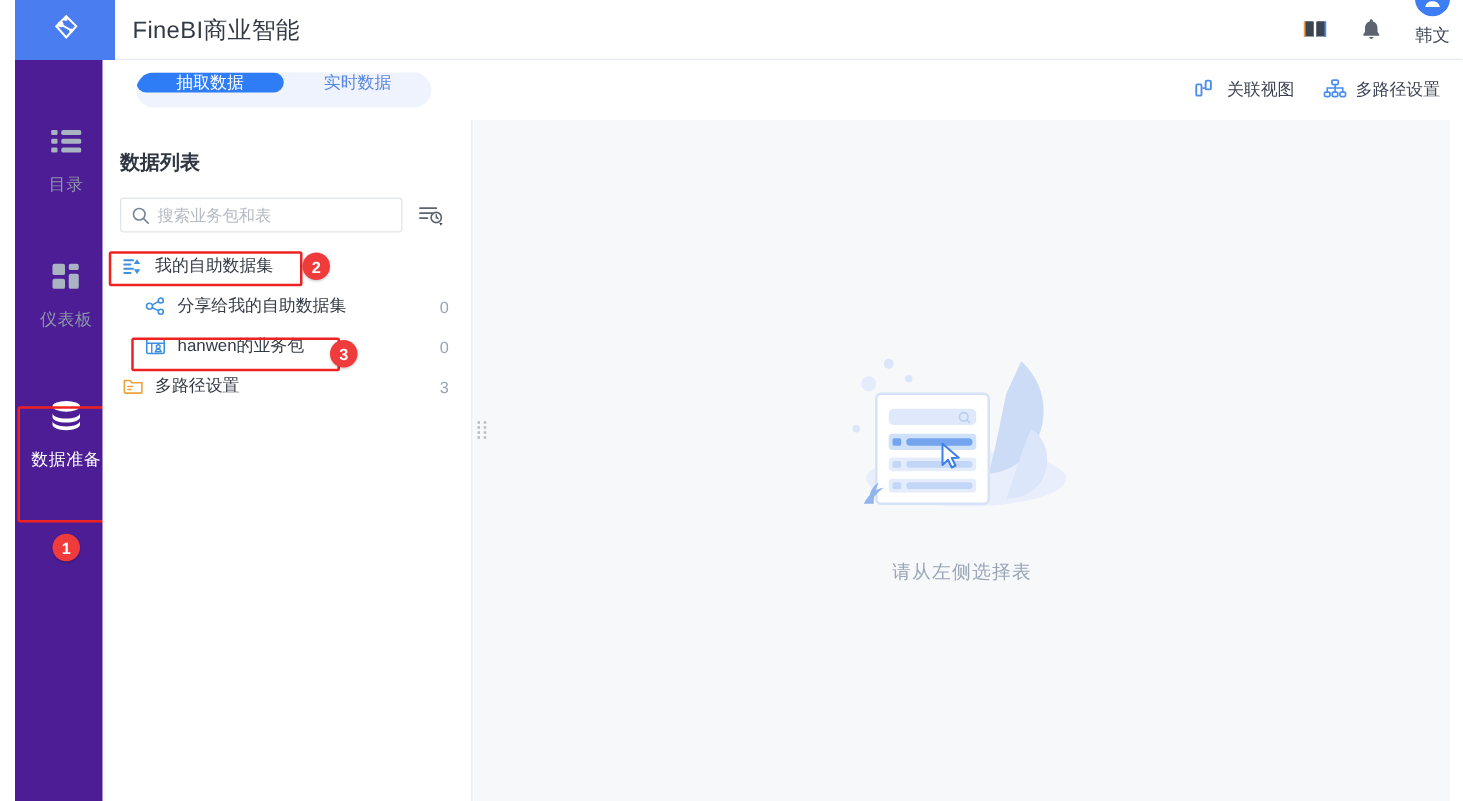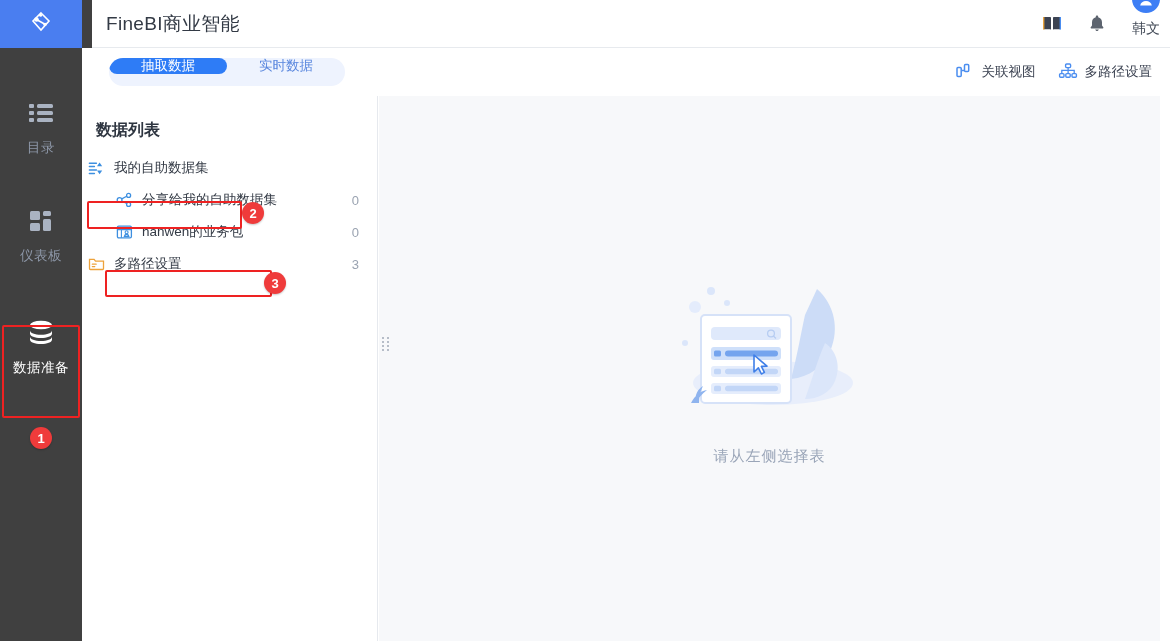--- a/index.html
+++ b/index.html
@@ -5,22 +5,22 @@
   * { box-sizing: border-box; margin: 0; padding: 0; }
   html, body {
     width: 1170px; height: 641px;
     font-family: "Liberation Sans", "DejaVu Sans", sans-serif;
     background: #ffffff; overflow: hidden;
   }
   #app { position: relative; width: 1170px; height: 641px; }
 
   
   .rail {
-    position: absolute; left: 0; top: 0; width: 93px; height: 641px;
-    background: #404040;
+    position: absolute; left: 12px; top: 0; width: 93px; height: 641px;
+    background: #4c1d95;
   }
   .logo {
     width: 82px; height: 48px; background: #4a7ef0;
     display: flex; align-items: center; justify-content: center;
   }
   .rail-item {
     width: 82px; height: 80px; margin-top: 24px;
     display: flex; flex-direction: column; align-items: center; justify-content: center;
     cursor: pointer; position: relative;
   }
@@ -102,21 +102,21 @@
   .search-box input {
     flex: 1; border: none; outline: none; font-size: 13px; color: #3b424e;
     background: transparent; font-family: inherit;
   }
   .search-box input::placeholder { color: #b4bac4; }
   .filter-btn { margin-left: 12px; cursor: pointer; display: flex; align-items: center; }
 
   .tree { margin-top: 11px; }
   .tree-item {
     position: relative; display: flex; align-items: center; height: 32px;
-    padding-left: 4px; cursor: pointer; font-size: 13.5px; color: #333a45;
+    padding-left: 14px; cursor: pointer; font-size: 13.5px; color: #333a45;
   }
   .tree-item.indent { padding-left: 32px; }
   .tree-item .t-ico { width: 20px; display: flex; align-items: center; justify-content: center; }
   .tree-item .t-lbl { margin-left: 8px; }
   .tree-item .t-cnt {
     margin-left: auto; margin-right: 18px; font-size: 13px; color: #9aa3b1;
   }
 
   
   .content {
@@ -255,20 +255,39 @@
           </svg>
         </span>
         <span>多路径设置</span>
       </div>
     </div>
   </div>
 
   <div class="panel">
     <div class="panel-title">数据列表</div>
 
+    <div class="search-row">
+      <div class="search-box">
+        <span class="s-ico">
+          <svg width="15" height="15" viewBox="0 0 15 15">
+            <circle cx="6.4" cy="6.4" r="4.6" fill="none" stroke="#7c8593" stroke-width="1.3"></circle>
+            <path d="M9.9 9.9 L13.6 13.6" stroke="#7c8593" stroke-width="1.4" stroke-linecap="round"></path>
+          </svg>
+        </span>
+        <input type="text" placeholder="搜索业务包和表" style="">
+      </div>
+      <span class="filter-btn">
+        <svg width="22" height="20" viewBox="0 0 22 20">
+          <path d="M2 4.5 H15 M2 8.5 H12 M2 12.5 H8" stroke="#5d646f" stroke-width="1.4" stroke-linecap="round"></path>
+          <circle cx="15" cy="12" r="4.1" fill="none" stroke="#5d646f" stroke-width="1.3"></circle>
+          <path d="M15 9.8 V12 L16.6 13" stroke="#5d646f" stroke-width="1.1" stroke-linecap="round"></path>
+          <path d="M17.4 16.4 l2.6 0 -1.3 2.2 z" fill="#3c4352"></path>
+        </svg>
+      </span>
+    </div>
 
     <div class="tree">
 
       <div class="tree-item">
         <span class="t-ico">
           <svg width="17" height="16" viewBox="0 0 17 16">
             <path d="M1.4 3.2 H8.4 M1.4 6.6 H6.4 M1.4 10 H8.4 M1.4 13.4 H6.4" stroke="#3d8fe0" stroke-width="1.5" stroke-linecap="round"></path>
             <path d="M11.6 2.4 L14.2 6.2 H9 Z" fill="#3d8fe0"></path>
             <path d="M11.6 14.2 L9 10.4 H14.2 Z" fill="#3d8fe0"></path>
           </svg>

